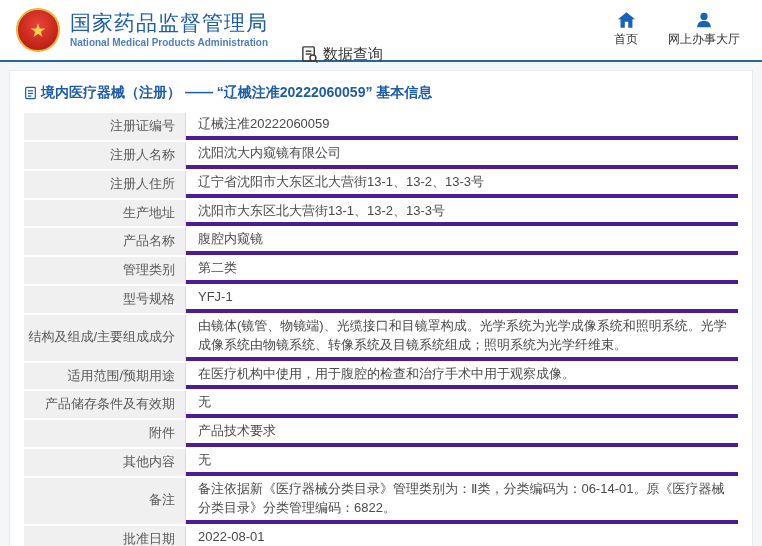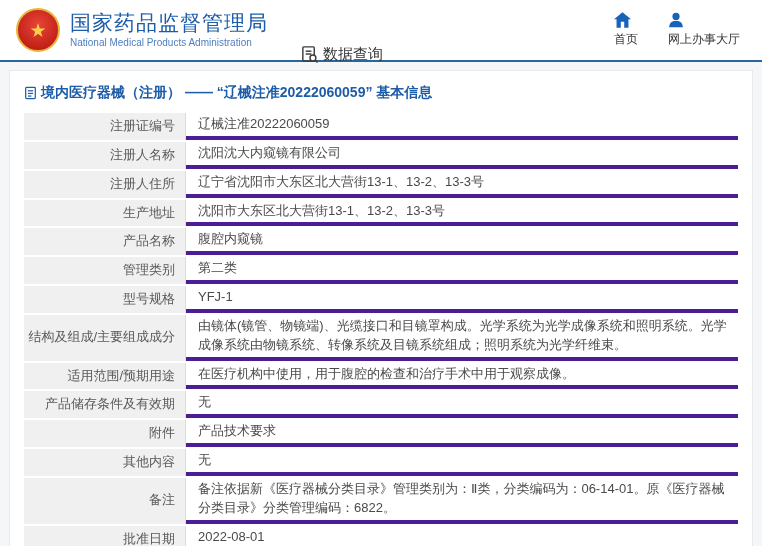--- a/index.html
+++ b/index.html
@@ -19,26 +19,26 @@
   .emblem {
     width:44px; height:44px; border-radius:50%;
     background:radial-gradient(circle at 50% 38%, #e8453a 0%, #c01f15 75%);
     border:2px solid #e9b63c;
     display:flex; align-items:center; justify-content:center;
     color:#f7d04a; font-size:19px; line-height:1;
     flex:0 0 auto;
   }
   .agency-titles { margin-left:10px; }
   .agency-cn { font-size:21px; font-weight:normal; color:#1d5ca8; letter-spacing:1px; line-height:1.15; }
-  .agency-en { font-size:10px; color:#4d7fc0; line-height:1.3; }
+  .agency-en { font-size:10px; color:#4d7fc0; line-height:1.3;font-weight:bold; }
   .data-query { display:flex; align-items:center; margin-left:32px; cursor:pointer;margin-top:48px; }
   .data-query span { font-size:15px; color:#333; margin-left:4px; }
   .top-nav { margin-left:auto; display:flex; gap:30px; }
   .top-nav-item {
-    display:flex; flex-direction:column; align-items:flex-start;
+    display:flex; flex-direction:column; align-items:center;
     cursor:pointer; font-size:12px; color:#333; gap:3px;
   }
   .top-nav-item svg { display:block; }
   
   .content-wrap { padding:8px 9px 0 9px; }
   .panel {
     background:#fff; border:1px solid #e8eaec;
     min-height:468px;
   }
   .breadcrumb {

